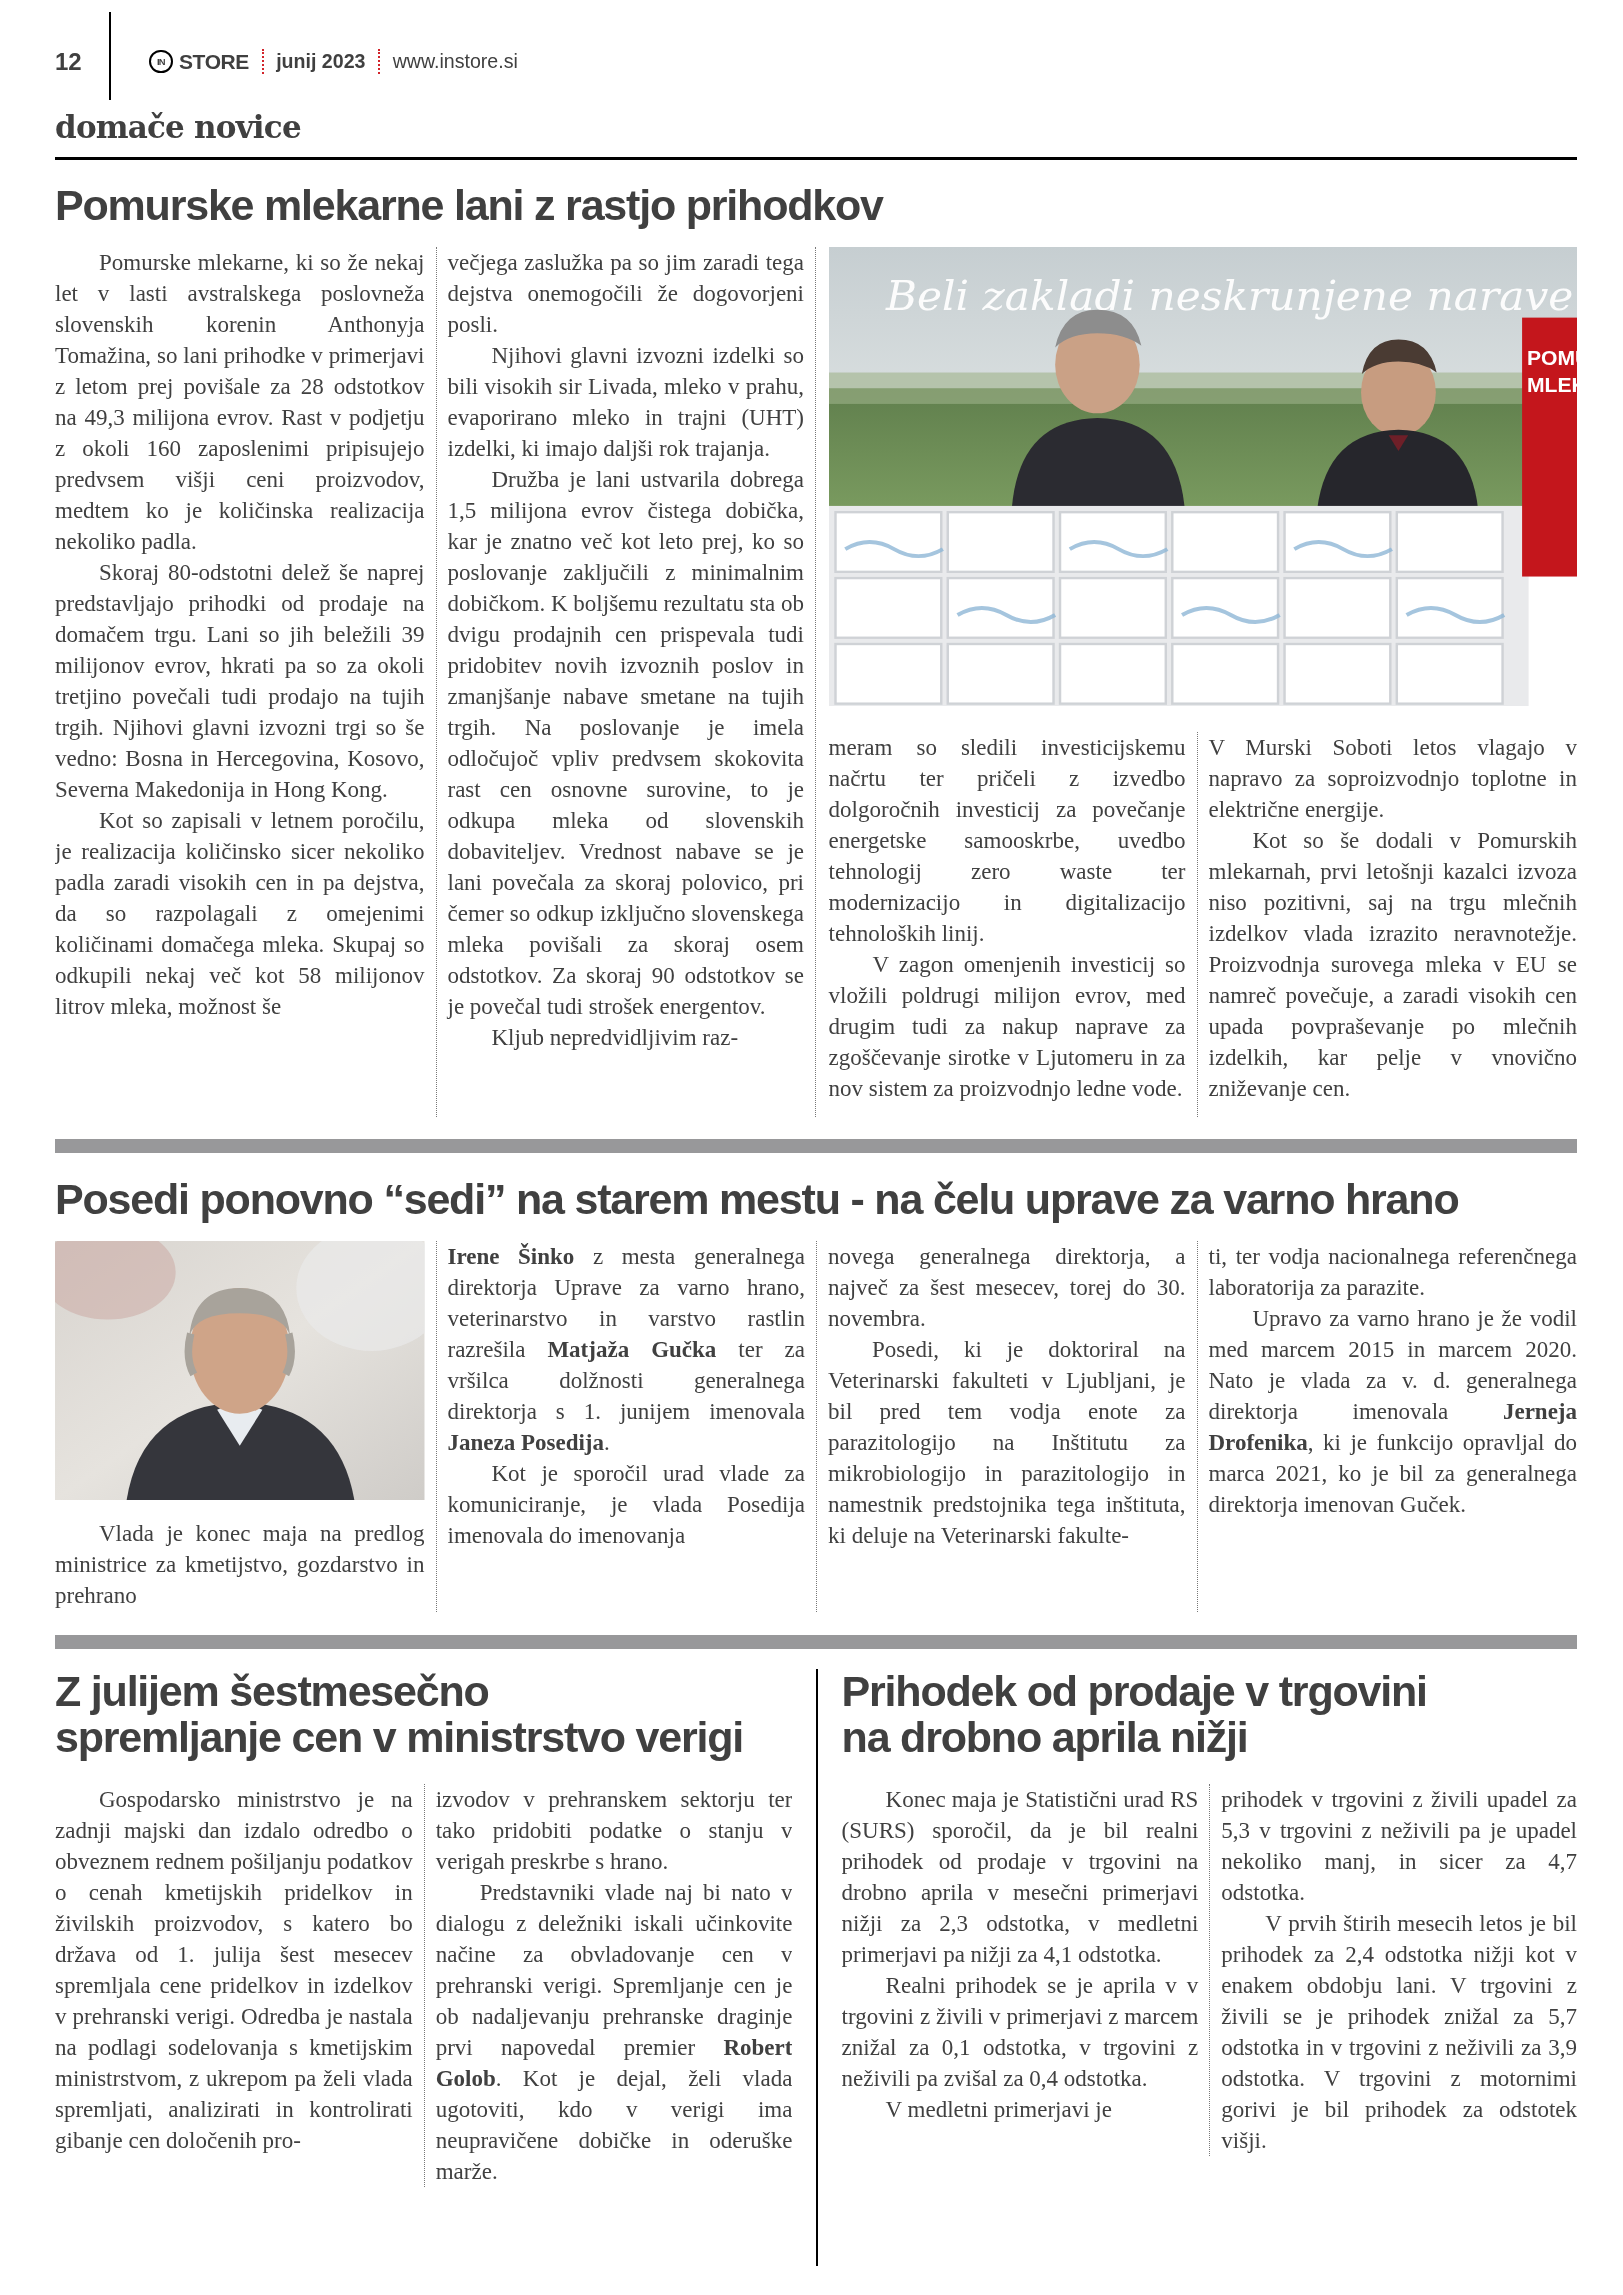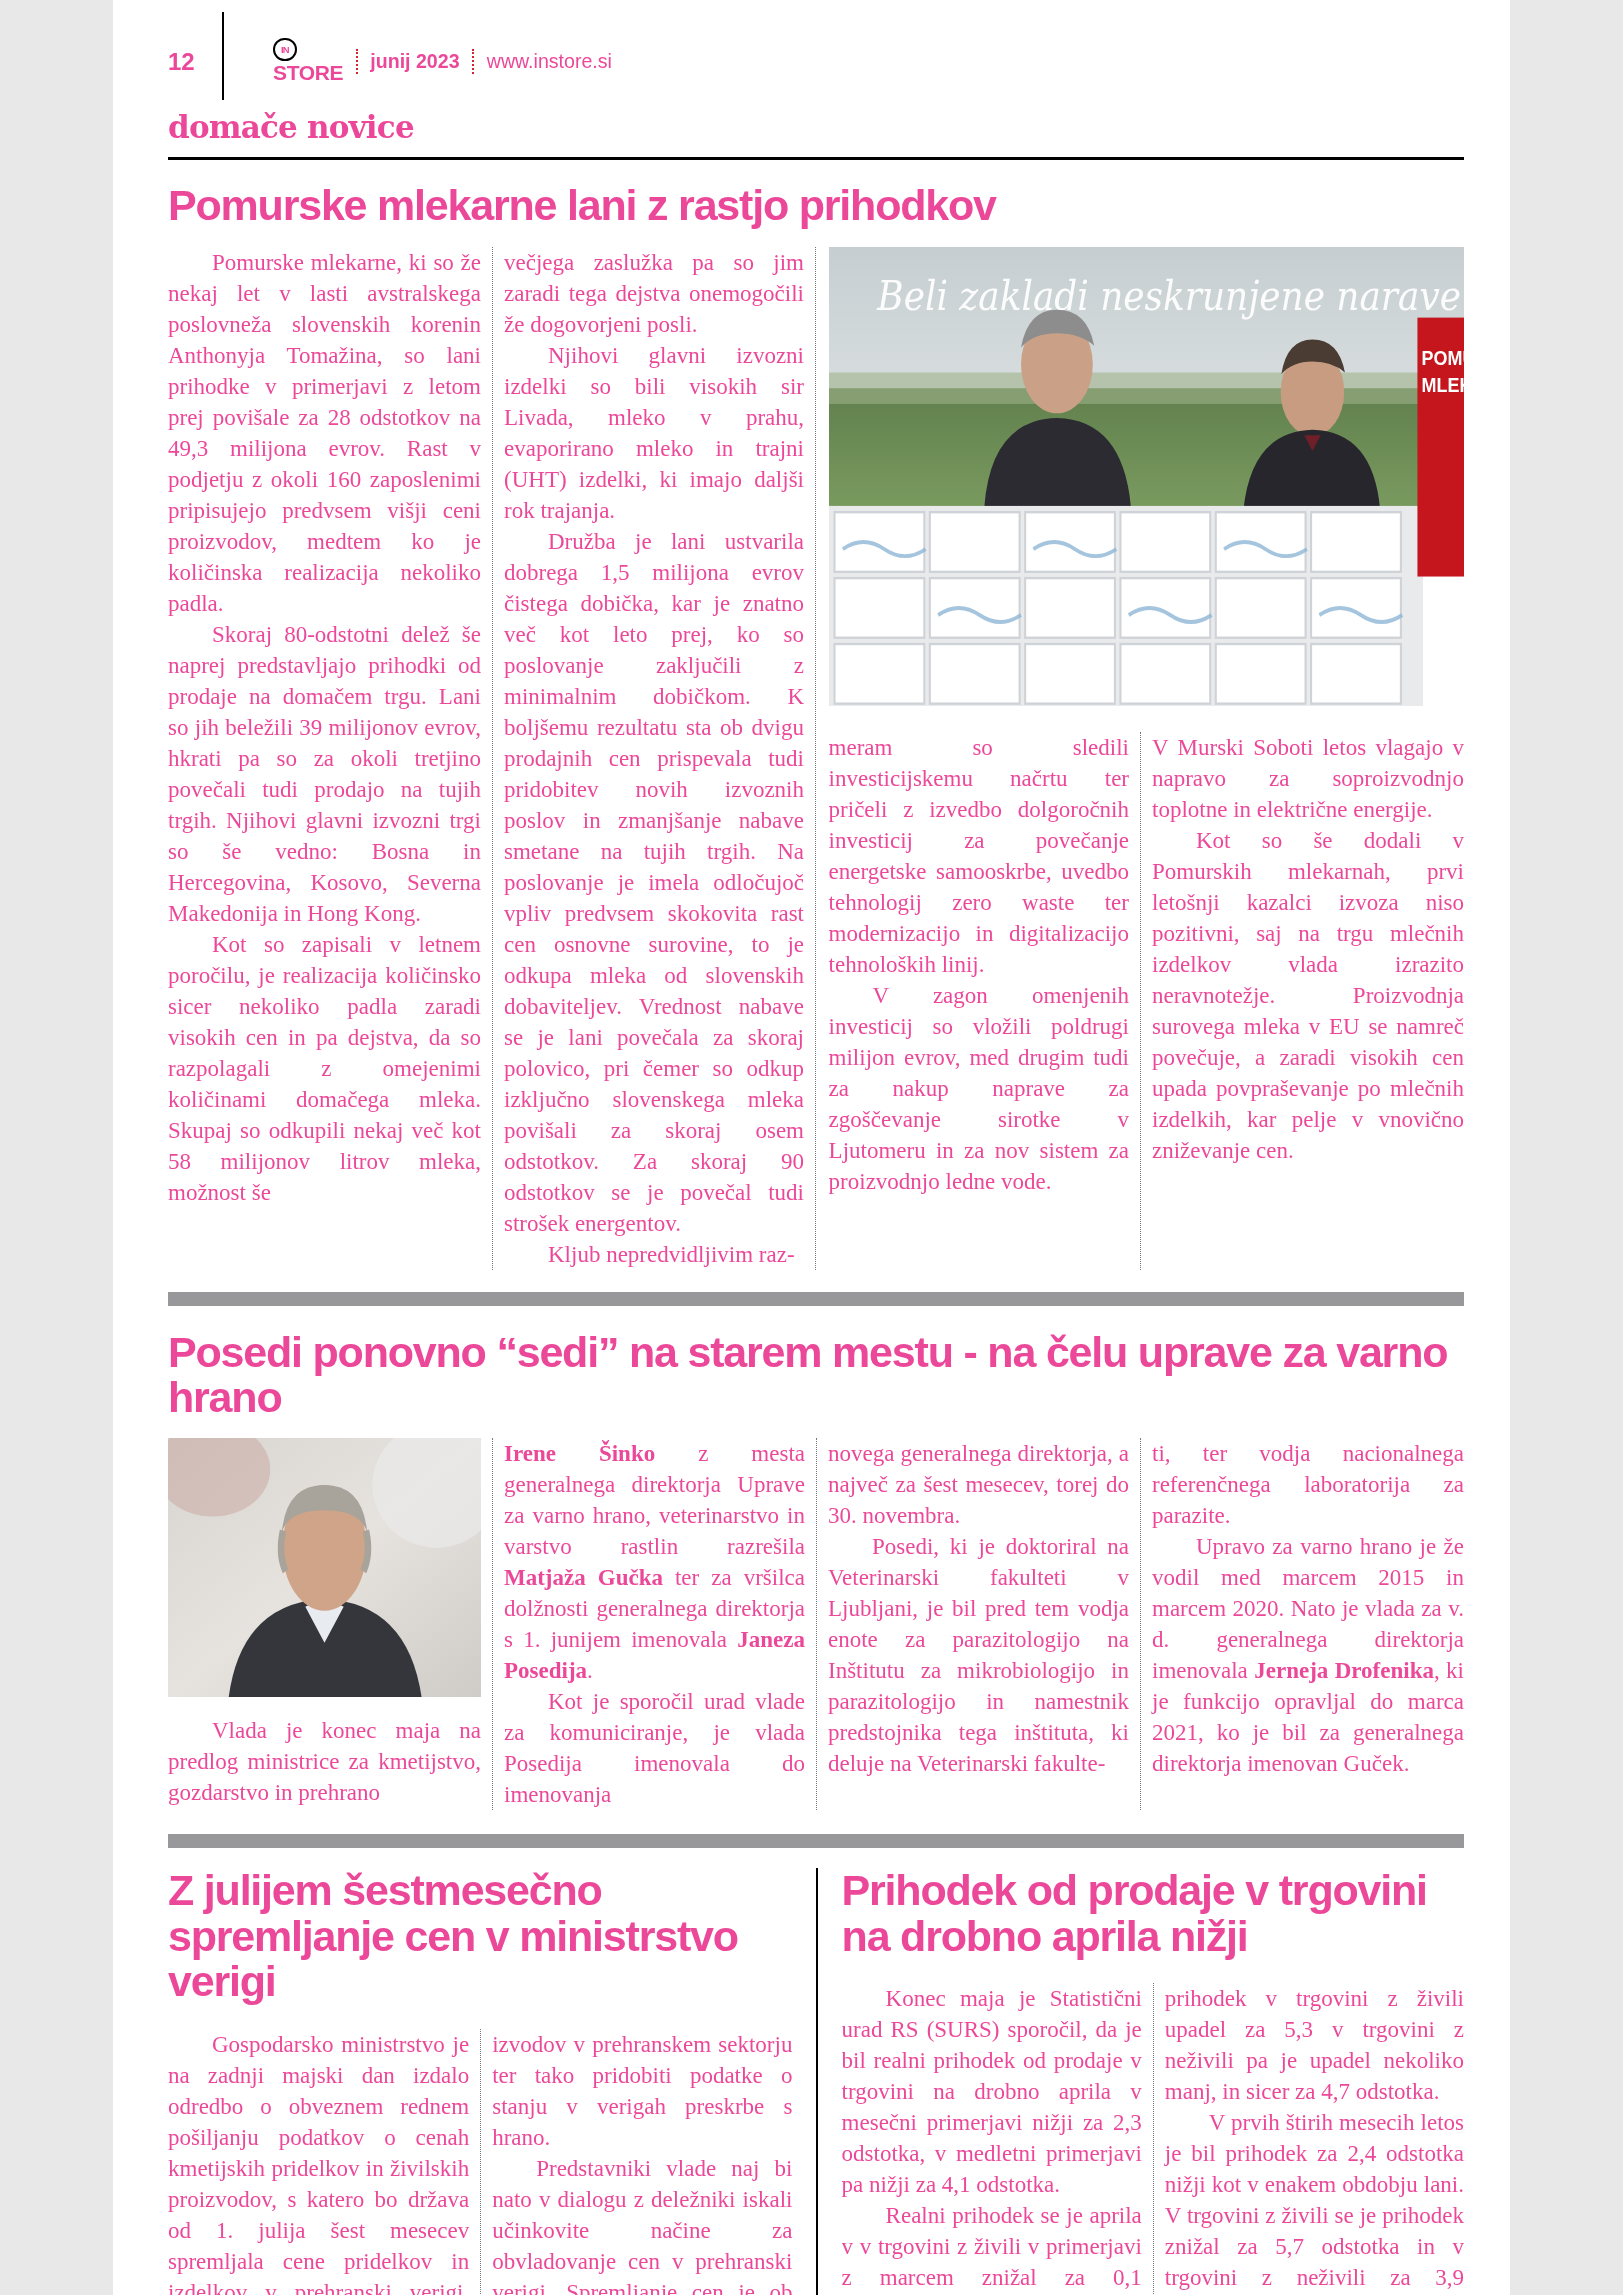--- a/index.html
+++ b/index.html
@@ -1,28 +1,28 @@
 <!DOCTYPE html>
 <html style="font-size:12.6px"><head>
 <meta charset="utf-8">
 <style>
   * { margin:0; padding:0; box-sizing:border-box; }
   html,body { background:#e8e8e8; }
   .page {
-    width:1397px; height:2295px; background:#ffffff; margin:0 auto;
+    width:1623px; height:2295px; background:#ffffff; margin:0 auto;
     overflow:hidden; position:relative;
-    font-family:"Liberation Serif", serif; color:#ec4899;
+    font-family:"Liberation Serif", serif; color:#404040;
   }
   .content { padding:22px 46px 0 55px; }
 
   
   .masthead { display:flex; align-items:center; height:79px; }
   .pageno { font-family:"Liberation Sans", sans-serif; font-weight:bold; font-size:24px; }
   .mast-vrule { width:2.4px; height:88px; background:#000; margin:-11px 0 0 27px; }
-  .logo-group { display:flex; margin-left:49px;flex-direction:column; }
+  .logo-group { display:flex; align-items:center; margin-left:38px; }
   .logo-circle {
     width:23.6px; height:23.6px; border:2.4px solid #000; border-radius:50%;
     display:flex; align-items:center; justify-content:center;
     font-family:"Liberation Sans", sans-serif; font-weight:bold; font-size:9.4px;
     letter-spacing:-0.8px; margin-right:6.3px;
   }
   .logo-store { font-family:"Liberation Sans", sans-serif; font-weight:bold; font-size:21px; letter-spacing:-0.4px; }
   .red-sep { border-left:2.4px dotted var(--red); height:25px; margin:0 12.6px; }
   .issue { font-family:"Liberation Sans", sans-serif; font-weight:bold; font-size:19.6px; }
   .site  { font-family:"Liberation Sans", sans-serif; font-size:19.6px; }

